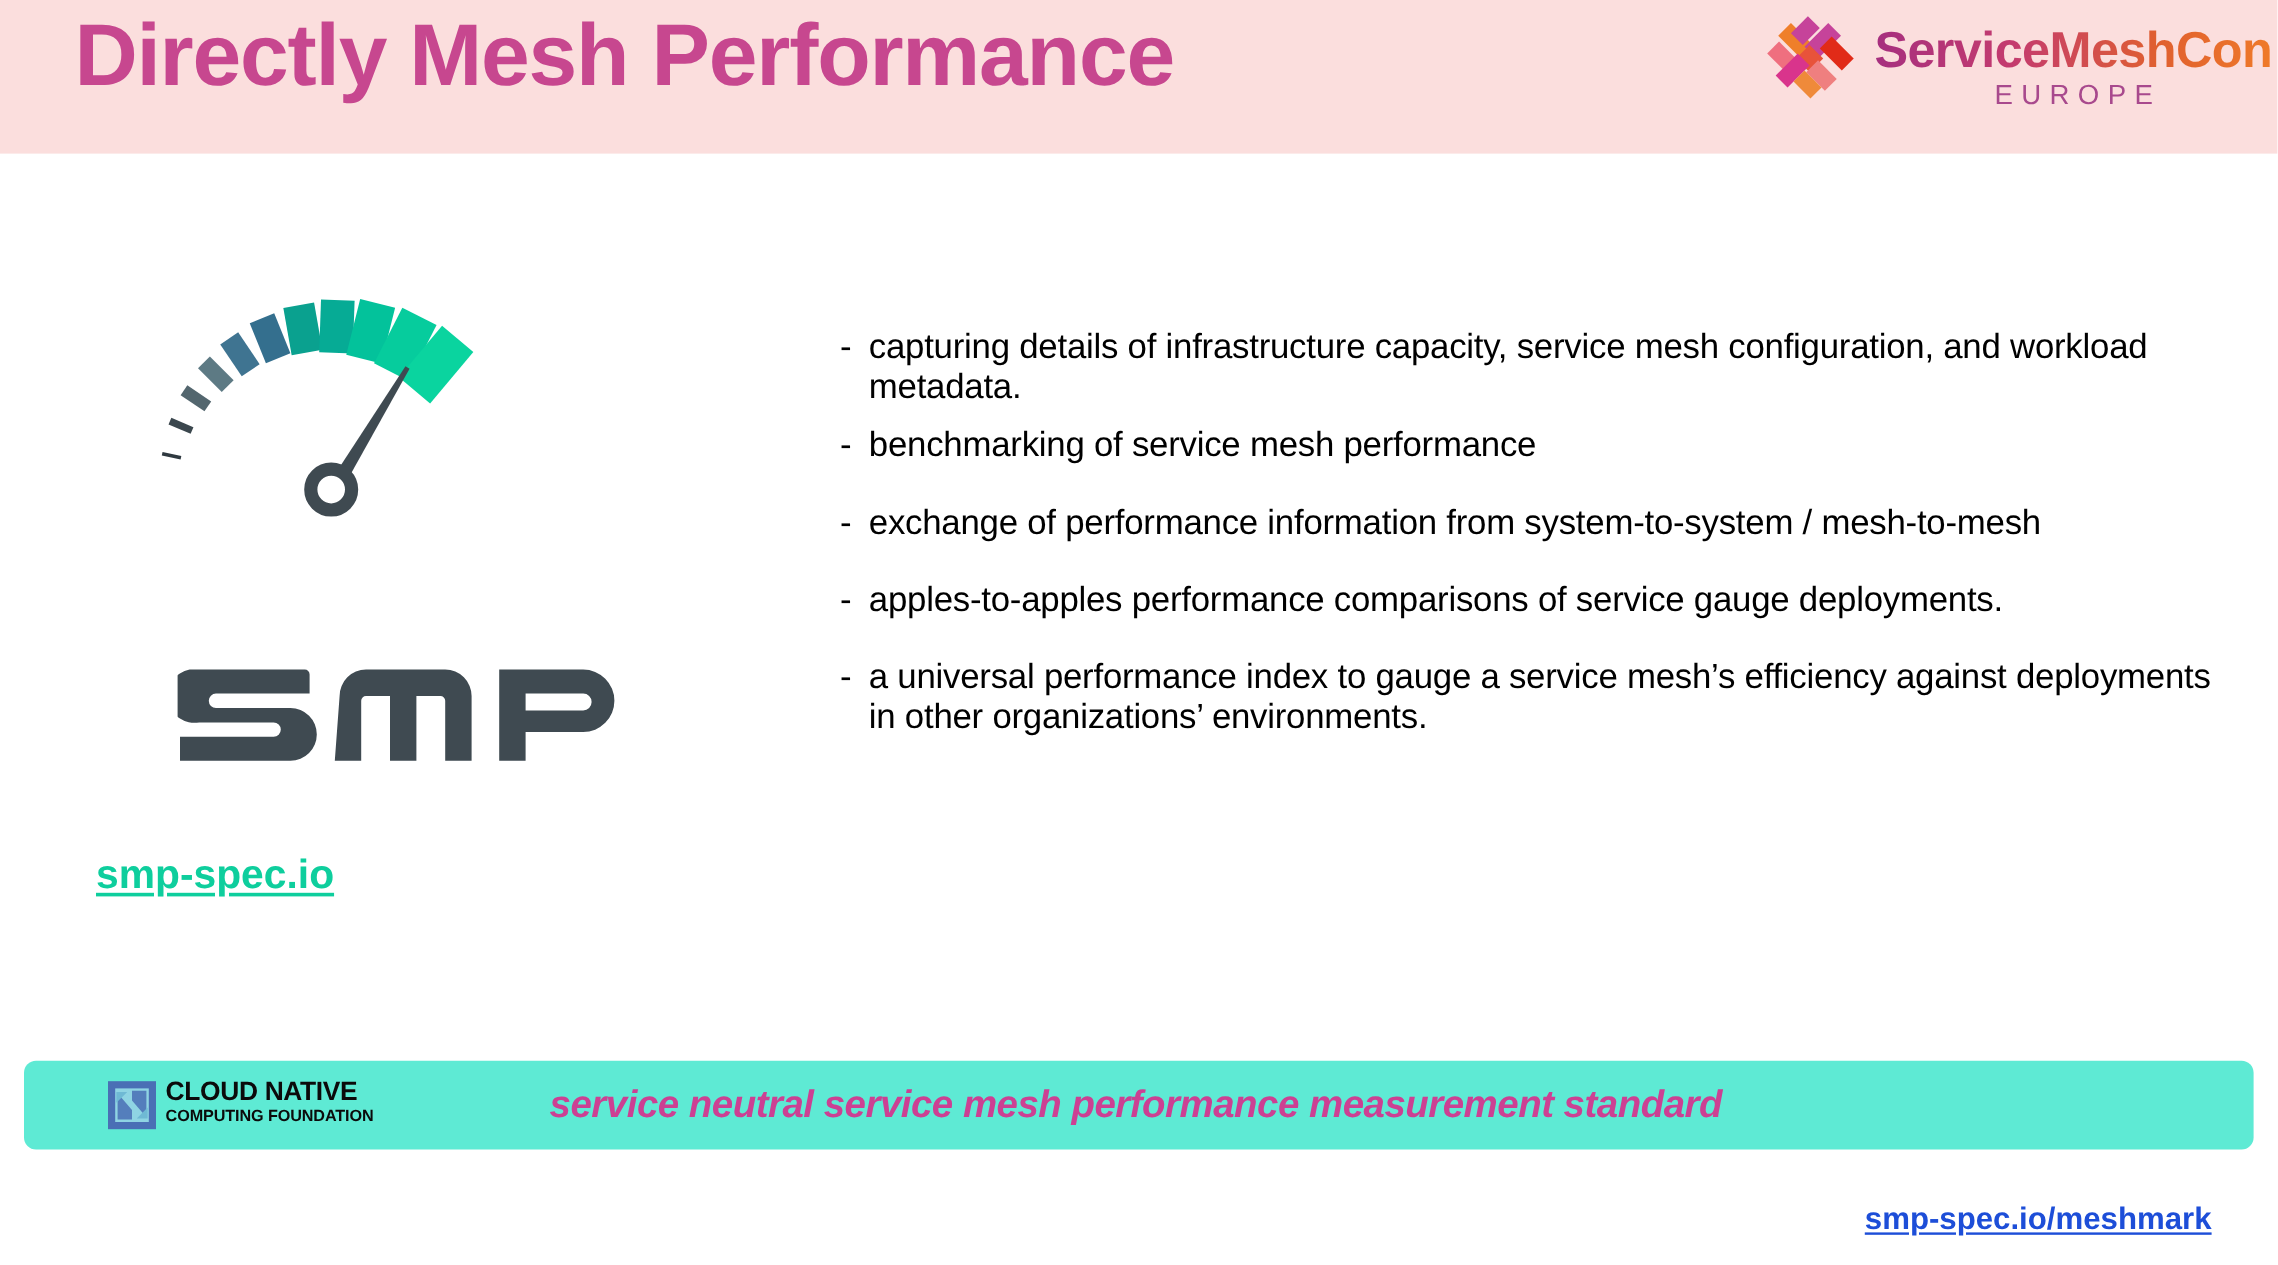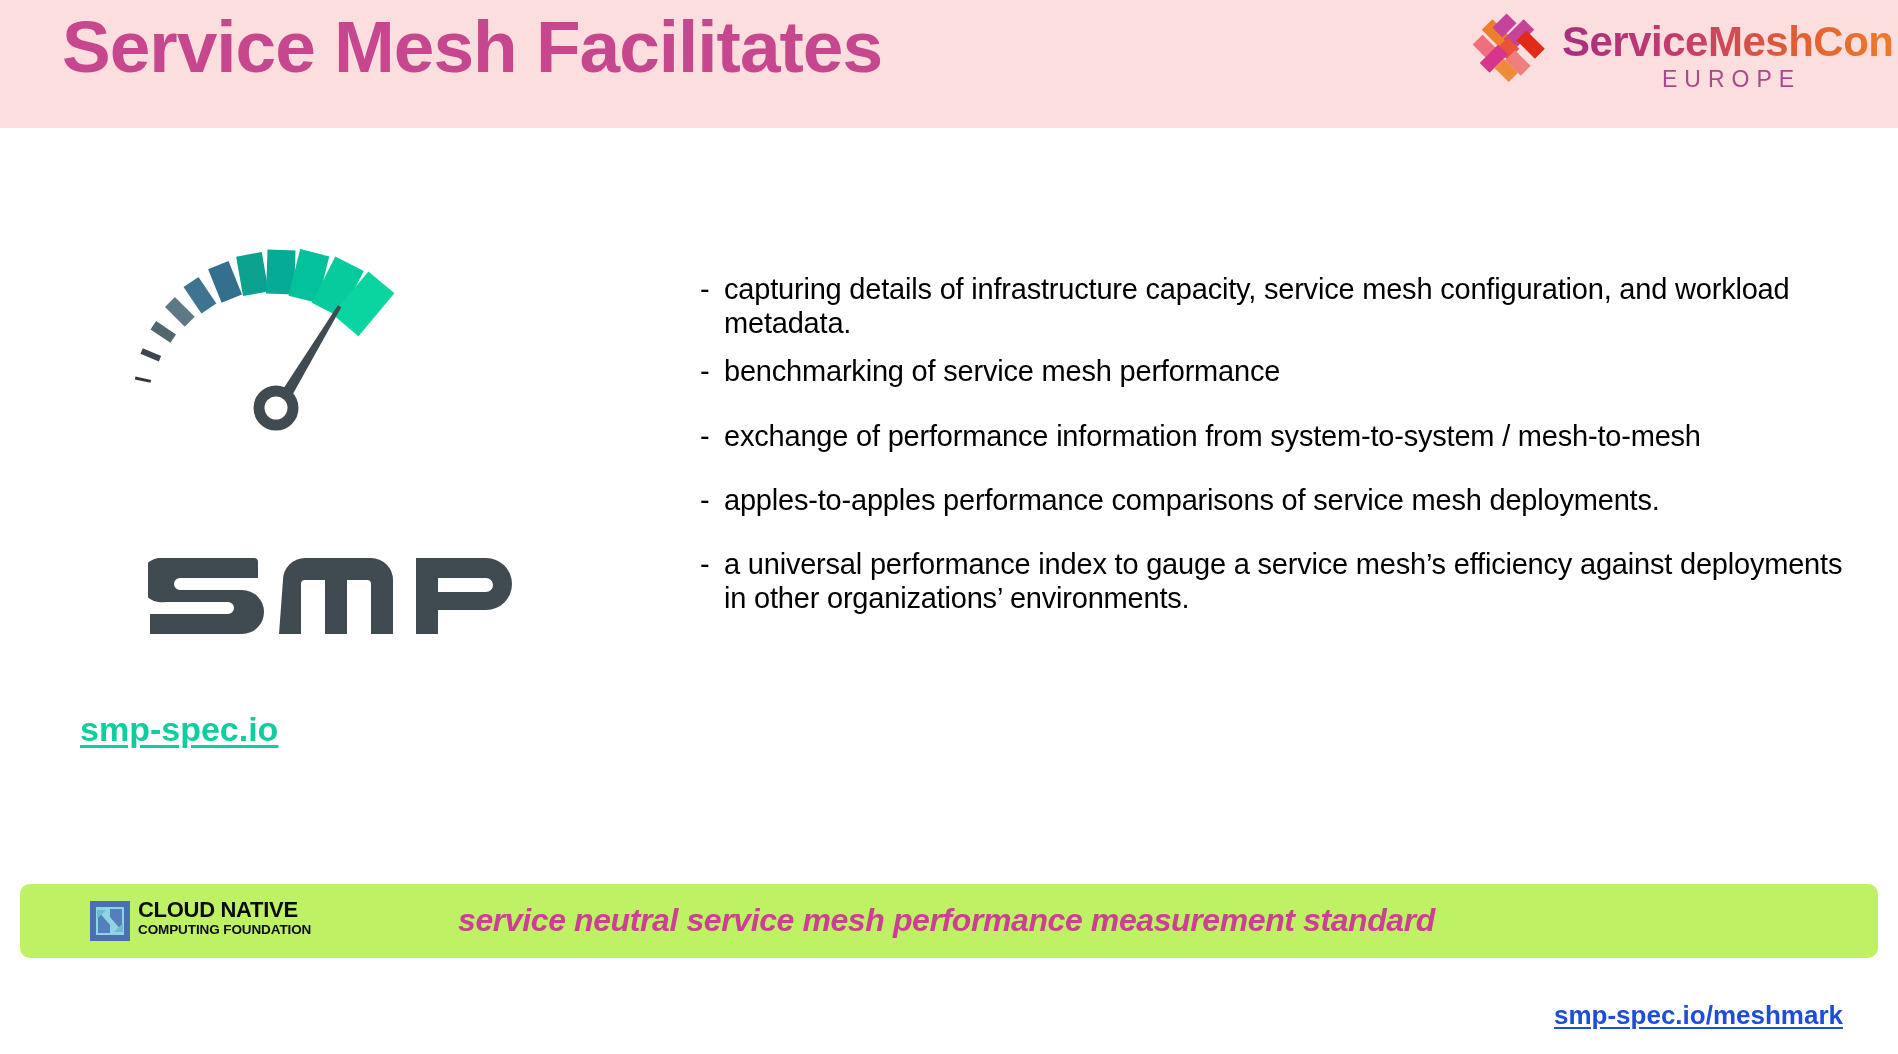--- a/index.html
+++ b/index.html
@@ -140,21 +140,21 @@
   }
   .tight { margin-bottom: 14px; }
 
   
   .footer-banner {
     position: absolute;
     left: 20px;
     top: 884px;
     width: 1858px;
     height: 74px;
-    background: #bef264;
+    background: #5eead4;
     border-radius: 10px;
   }
   .cncf-logo {
     position: absolute;
     left: 68px;
     top: 13px;
     width: 250px;
     height: 48px;
   }
   .cncf-mark { position: absolute; left: 0; top: 2px; }
@@ -204,21 +204,21 @@
     text-underline-offset: 3px;
     cursor: pointer;
     white-space: nowrap;
   }
 </style>
 </head>
 <body>
 
 <div class="header-band"></div>
 
-<div class="slide-title">Service Mesh Facilitates</div>
+<div class="slide-title">Directly Mesh Performance</div>
 
 <div class="smc-logo">
   <svg class="smc-mark" viewBox="0 0 92 80">
     <g transform="translate(46,40)">
       <g transform="rotate(45)">
         <rect x="-30" y="-8" width="30" height="15" fill="#ef7f2a"></rect>
         <rect x="-26" y="10" width="26" height="14" fill="#ef6f7f"></rect>
         <rect x="-8" y="-30" width="15" height="28" fill="#c6439a"></rect>
         <rect x="2" y="-24" width="26" height="14" fill="#e12b18"></rect>
         <rect x="-6" y="-6" width="16" height="16" fill="#e8533a"></rect>
@@ -307,21 +307,21 @@
     <li class="bullet">
       <span class="bullet-dash">-</span>
       <span class="bullet-text">benchmarking of service mesh performance</span>
     </li>
     <li class="bullet">
       <span class="bullet-dash">-</span>
       <span class="bullet-text">exchange of performance information from system-to-system / mesh-to-mesh</span>
     </li>
     <li class="bullet">
       <span class="bullet-dash">-</span>
-      <span class="bullet-text">apples-to-apples performance comparisons of service mesh deployments.</span>
+      <span class="bullet-text">apples-to-apples performance comparisons of service gauge deployments.</span>
     </li>
     <li class="bullet">
       <span class="bullet-dash">-</span>
       <span class="bullet-text">a universal performance index to gauge a service mesh’s efficiency against deployments in other organizations’ environments.</span>
     </li>
   </ul>
 </div>
 
 <div class="footer-banner">
   <div class="cncf-logo">

